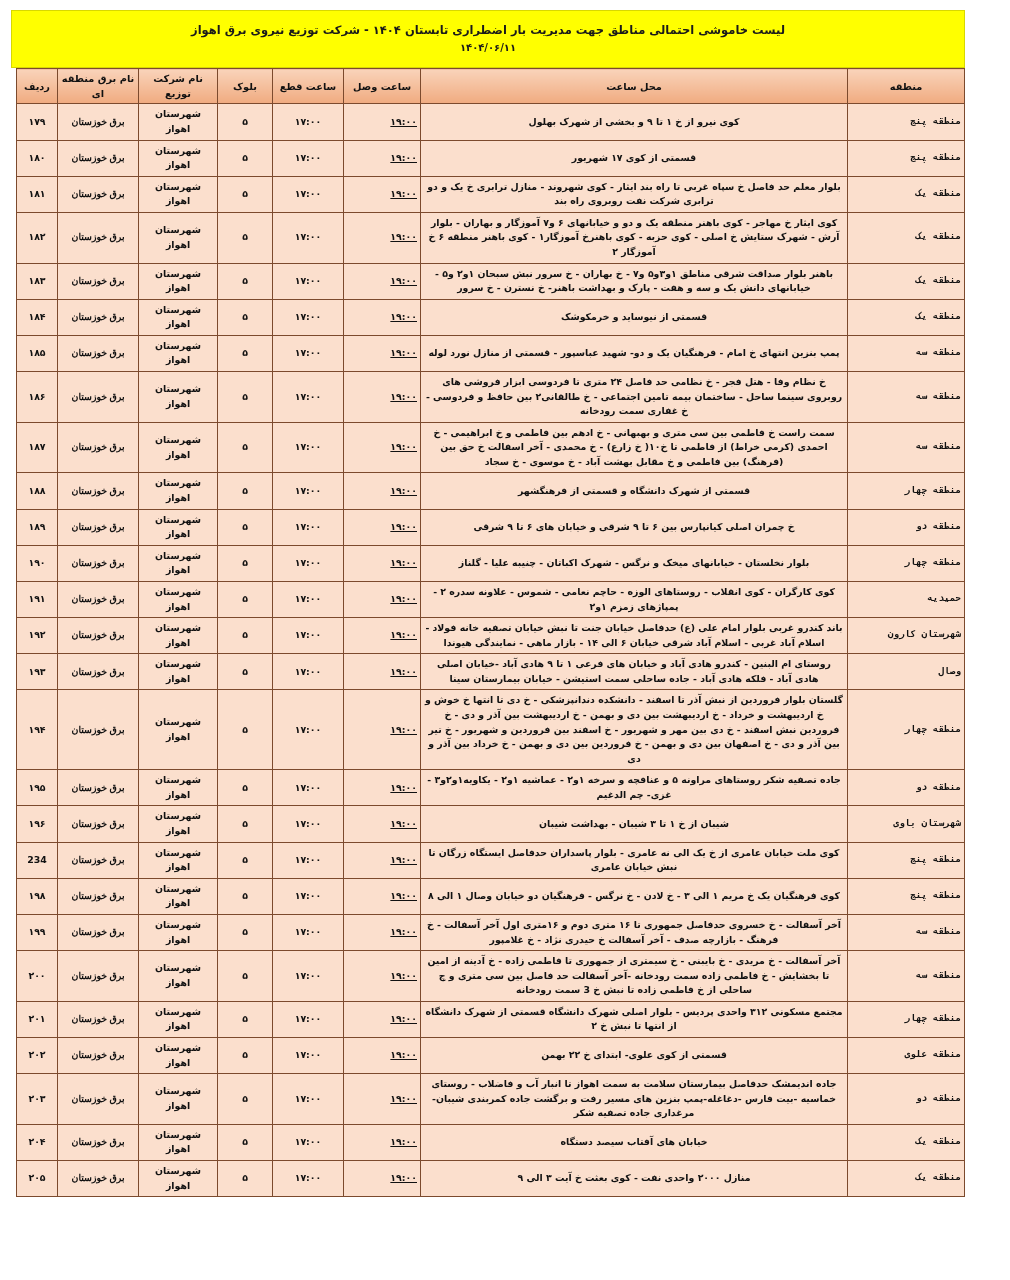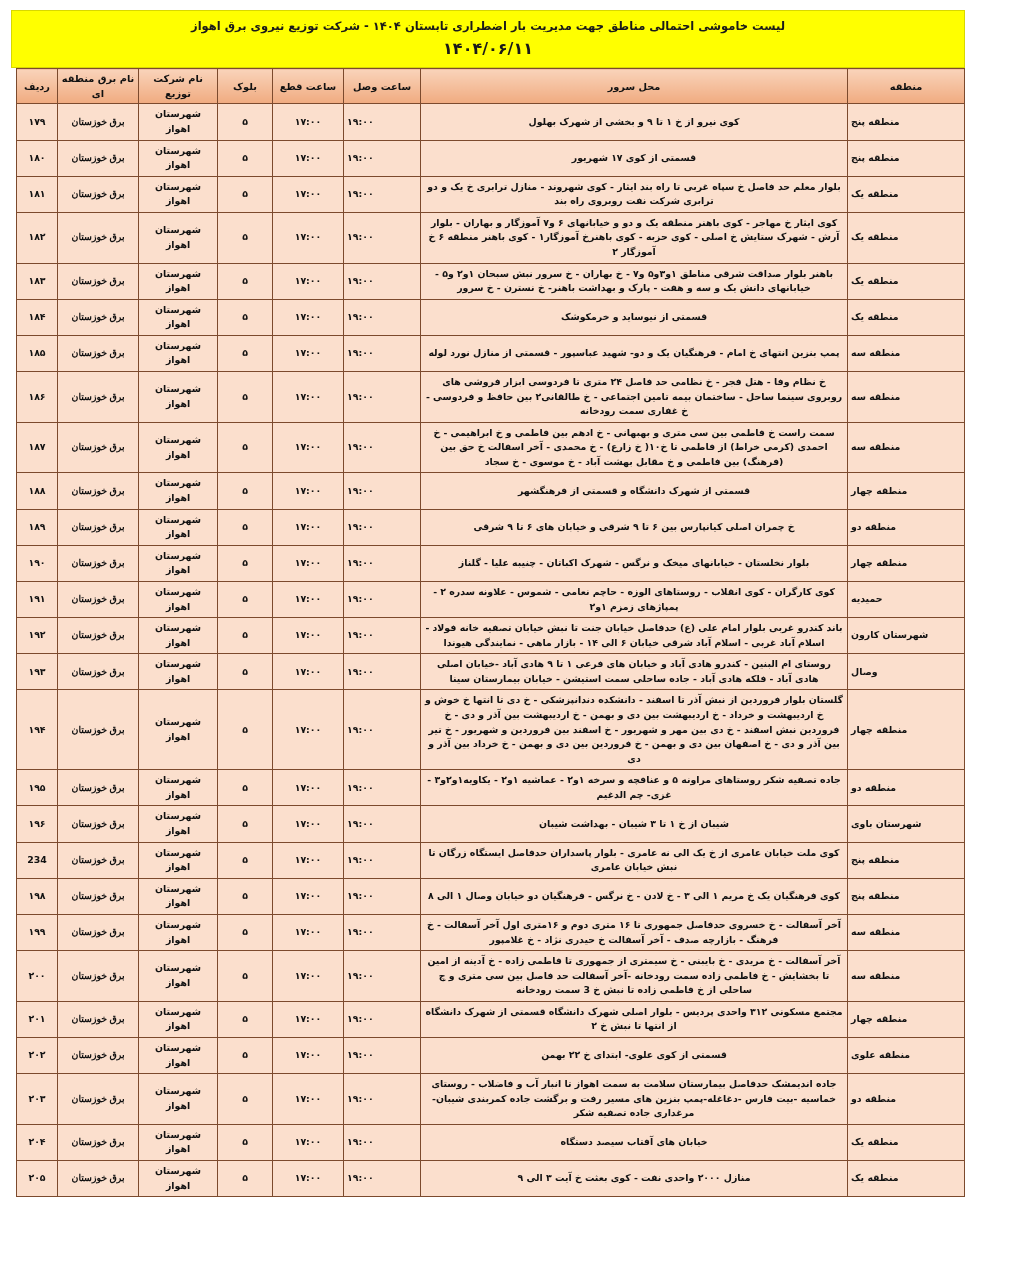--- a/index.html
+++ b/index.html
@@ -39,21 +39,21 @@
   }
   .banner-title {
     font-size: 11.5px;
     font-weight: bold;
     color: #1a1a1a;
     text-align: center;
     line-height: 1.2;
     letter-spacing: 0;
   }
   .banner-date {
-    font-size: 16px;
+    font-size: 10px;
     font-weight: bold;
     color: #1a1a1a;
     text-align: center;
     line-height: 1.2;
   }
   table.outage {
     position: absolute;
     top: 68px;
     right: 45px;
     left: 11px;
@@ -79,23 +79,23 @@
     text-align: center;
     font-size: 9.8px;
     height: 26px;
     padding: 2px 2px;
   }
   td.c-row      { text-align: center; width: 34px; margin-left: 20px; }
   td.c-region   { text-align: center; width: 74px; font-family: Liberation Serif, serif; }
   td.c-company  { text-align: center; width: 72px; }
   td.c-block    { text-align: center; width: 48px; }
   td.c-off      { text-align: center; width: 64px; }
-  td.c-on       { text-align: left; width: 70px; }
+  td.c-on       { text-align: right; width: 70px; text-decoration: underline; }
   td.c-feed     { text-align: center; width: 420px; padding: 4px 6px; }
-  td.c-zone     { text-align: left; width: 110px; }
+  td.c-zone     { text-align: right; width: 110px; font-family: Liberation Mono, monospace; }
 
   th.c-row      { width: 34px; }
   th.c-region   { width: 74px; }
   th.c-company  { width: 72px; }
   th.c-block    { width: 48px; }
   th.c-off      { width: 64px; margin-left: 12px; }
   th.c-on       { width: 70px; }
   th.c-feed     { width: 420px; }
   th.c-zone     { width: 110px; }
 </style>
@@ -106,21 +106,21 @@
 
   <div class="banner">
     <div class="banner-title">لیست خاموشی احتمالی مناطق جهت مدیریت بار اضطراری تابستان ۱۴۰۴ - شرکت توزیع نیروی برق اهواز</div>
     <div class="banner-date">۱۴۰۴/۰۶/۱۱</div>
   </div>
 
   <table class="outage">
     <thead>
       <tr>
         <th class="c-zone">منطقه</th>
-        <th class="c-feed">محل سرور</th>
+        <th class="c-feed">محل ساعت</th>
         <th class="c-on">ساعت وصل</th>
         <th class="c-off">ساعت قطع</th>
         <th class="c-block">بلوک</th>
         <th class="c-company">نام شرکت توزیع</th>
         <th class="c-region">نام برق منطقه ای</th>
         <th class="c-row">ردیف</th>
       </tr>
     </thead>
     <tbody id="outage-body">
         <tr>

